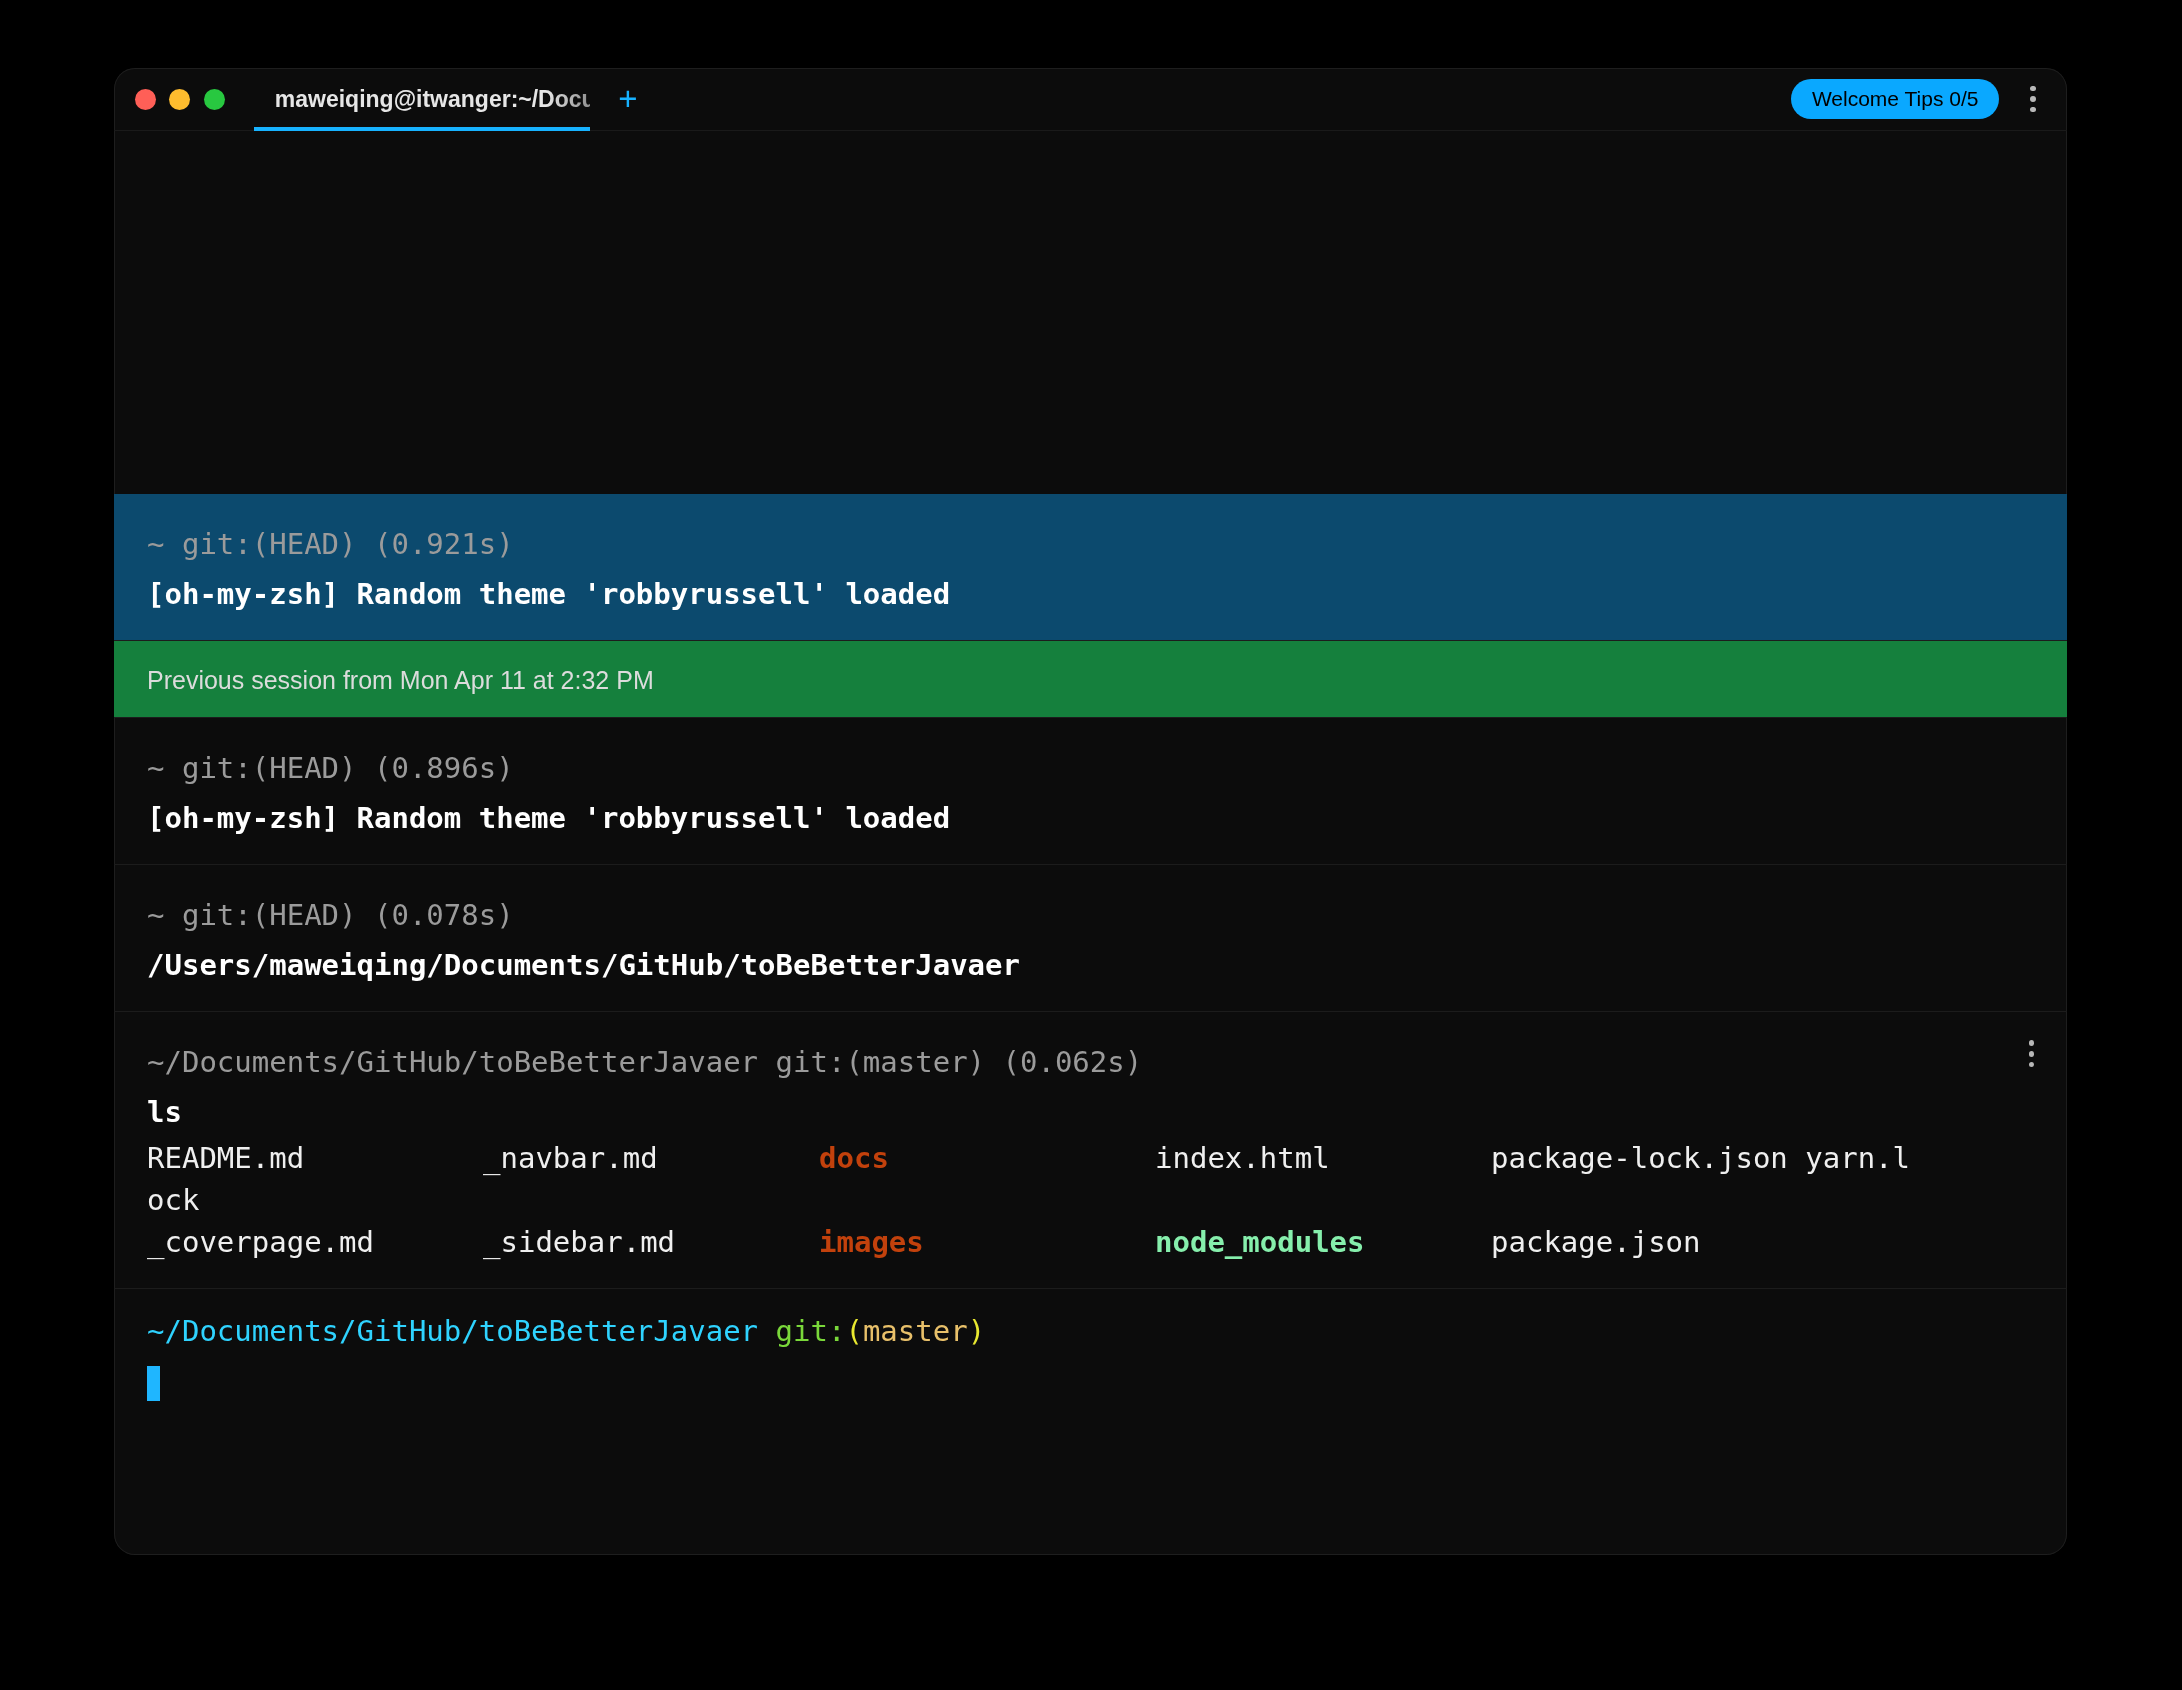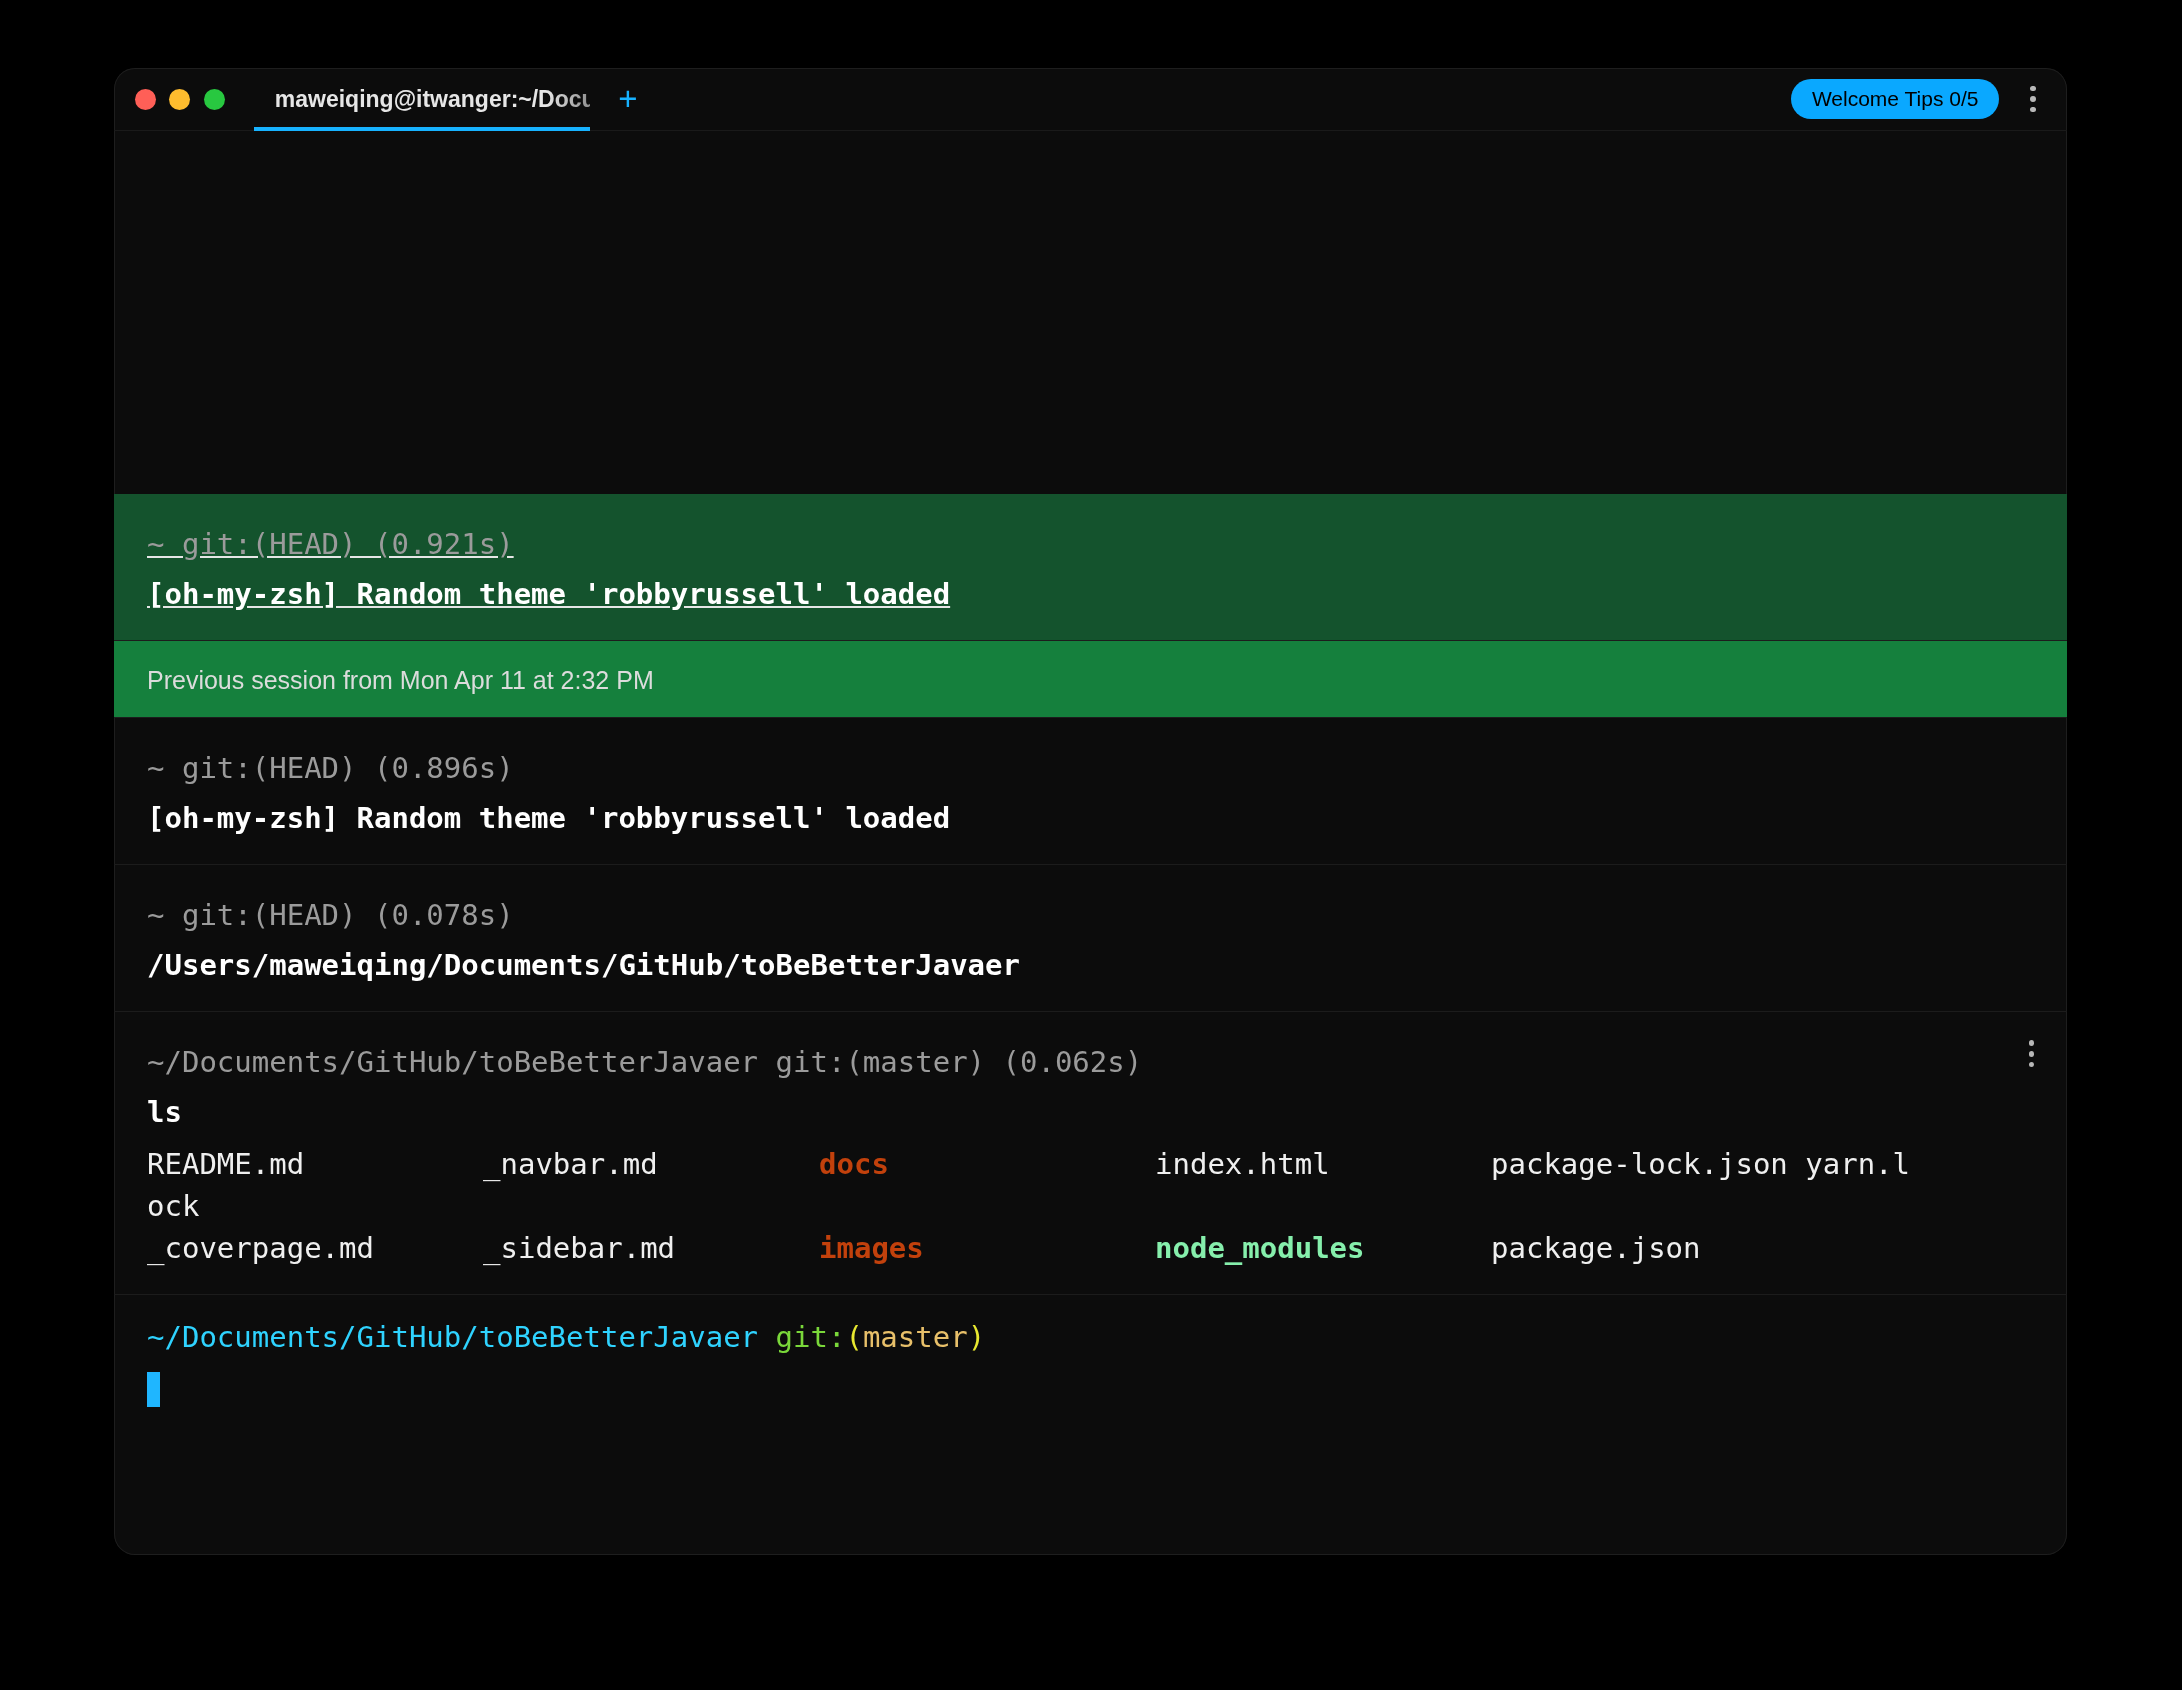--- a/index.html
+++ b/index.html
@@ -101,37 +101,37 @@
     font-size: 29px;
     line-height: 1.45;
   }
   .spacer-top { height: 363px; flex-shrink:0; }
 
   .block {
     padding: 29px 33px 25px 33px;
     border-bottom: 1px solid #1c1c1c;
     position: relative;
   }
-  .block.shade   { background: #14532d; text-decoration: underline; }
+  .block.shade   { background: #0c4a6e; }
   .block.session { background: #15803d; padding-top: 17.3px; padding-bottom: 17.3px; }
 
   .prompt-dim { color: #9b9b9b; }
   .output-bold {
     color: #ffffff; font-weight: 700;
     margin-top: 7.7px;
     white-space: pre;
   }
   .session-text {
     color: #dcdcdc;
     font-family: -apple-system, "Helvetica Neue", Arial, sans-serif;
     font-size: 25px;
   }
 
   .ls-grid {
-    margin-top: 10px;
+    margin-top: 4px;
     color: #efefef;
   }
   .ls-row {
     display: grid;
     grid-template-columns: 336px 336px 336px 336px 1fr;
   }
   .ls-row span { white-space: pre; }
   .dir  { color: #c2410c; font-weight: 700; }
   .dir2 { color: #86efac; font-weight: 700; }
 

